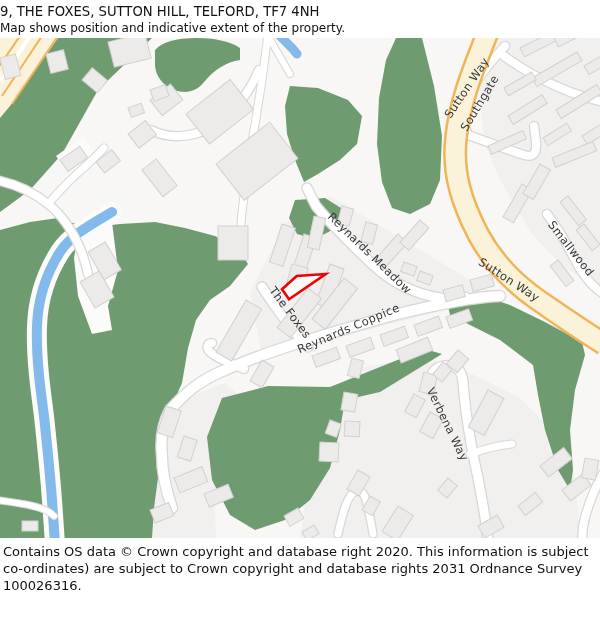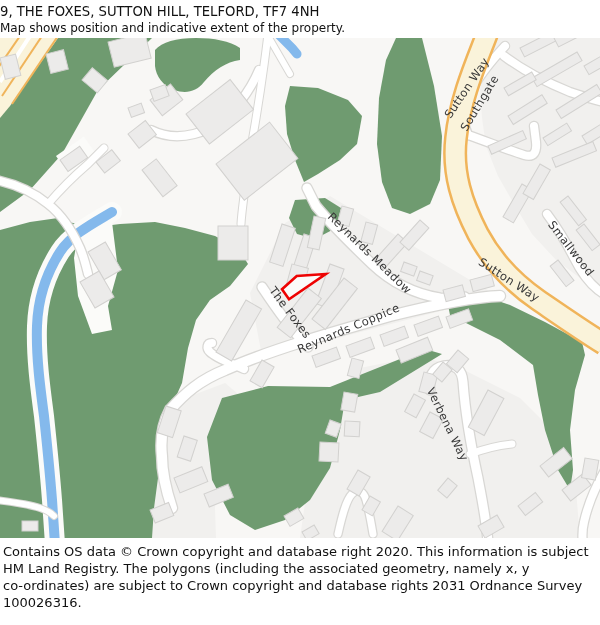--- a/index.html
+++ b/index.html
@@ -255,16 +255,15 @@
     <text class="lbl" text-anchor="middle" transform="translate(483,67) rotate(-59)">Southgate</text>
     <text class="lbl" text-anchor="middle" transform="translate(507,245) rotate(33)">Sutton Way</text>
     <text class="lbl" text-anchor="middle" transform="translate(568,213) rotate(52)">Smallwood</text>
     <text class="lbl" text-anchor="middle" transform="translate(444,388) rotate(64)">Verbena Way</text>
   </g>
 </svg>
 </div>
 
 <div class="footer">
   <div>Contains OS data © Crown copyright and database right 2020. This information is subject</div>
-  <div>HM Land Registry. The polygons (including the associated geometry, namely x, y</div>
   <div>co-ordinates) are subject to Crown copyright and database rights 2031 Ordnance Survey</div>
   <div>100026316.</div>
 </div>
 
 </body></html>

